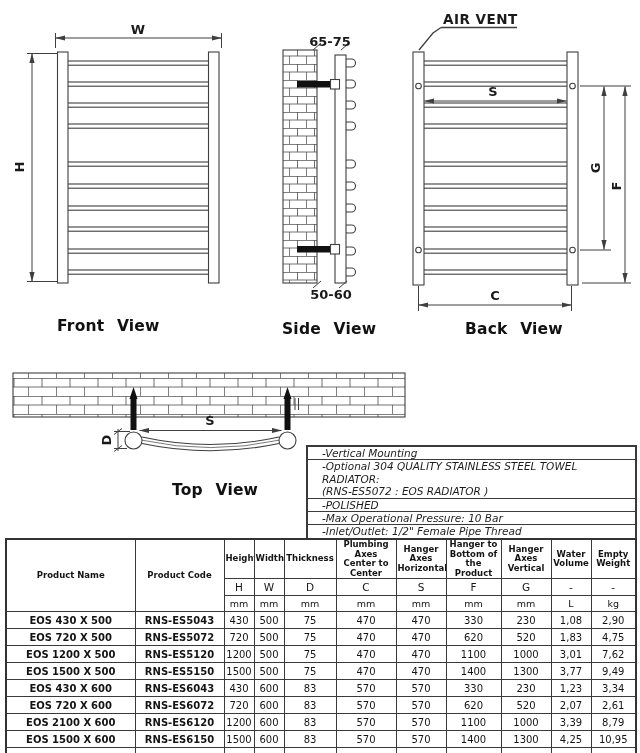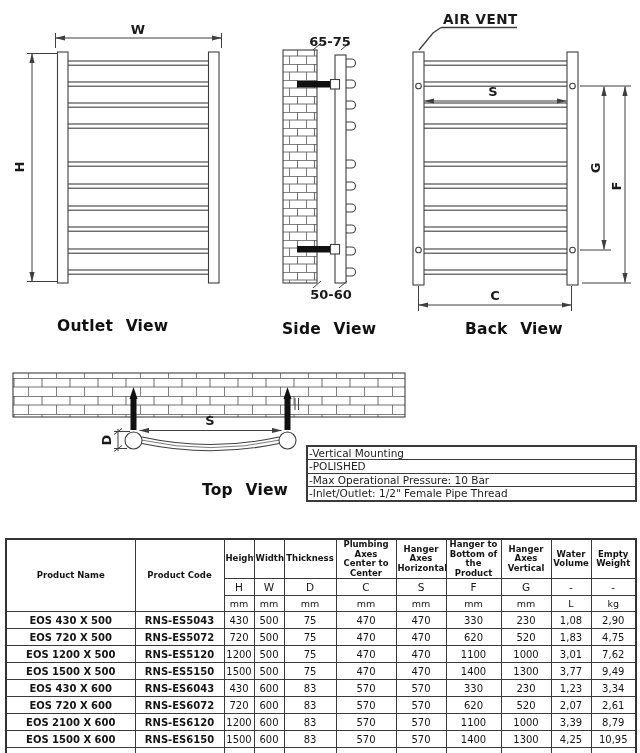--- a/index.html
+++ b/index.html
@@ -13,21 +13,21 @@
   .view-title{
     position:absolute;font-weight:bold;font-size:15.5px;color:#111;
     word-spacing:7px;letter-spacing:.2px;white-space:nowrap;
   }
   
   .notes{
     position:absolute;left:306px;top:445px;width:327px;
     border:2px solid #3a3a3a;background:#fff;
     font-size:10.5px;color:#1c1c1c;line-height:1.18;
   }
-  .note-row{border-bottom:1px solid #3a3a3a;padding:0 1px;white-space:pre-line;}
+  .note-row{border-bottom:1px solid #3a3a3a;padding:0 14px;white-space:pre-line;font-style:italic;}
   .note-row:last-child{border-bottom:none;}
   
   table.spec{
     position:absolute;left:5px;top:538px;width:630px;
     border-collapse:collapse;table-layout:fixed;background:#fff;
     border:2px solid #333;
   }
   table.spec th,table.spec td{
     border:1px solid #3a3a3a;text-align:center;vertical-align:middle;
     padding:0 1px;overflow:hidden;color:#141414;
@@ -207,27 +207,29 @@
       <line x1="114" y1="448.5" x2="127" y2="448.5"></line>
       <line x1="118" y1="429" x2="118" y2="451"></line>
       <line x1="114" y1="434.5" x2="122" y2="428.5"></line>
       <line x1="114" y1="451.5" x2="122" y2="445.5"></line>
     </g>
   </g>
   <text x="210" y="425" font-size="13" font-weight="600" text-anchor="middle">S</text>
   <text transform="rotate(-90 107 440)" x="107" y="444" font-size="13" font-weight="600" text-anchor="middle">D</text>
 </svg>
 
-<div class="view-title" style="left:57px;top:317px;">Outlet View</div>
+<div class="view-title" style="left:57px;top:317px;">Front View</div>
 <div class="view-title" style="left:282px;top:320px;">Side View</div>
 <div class="view-title" style="left:465px;top:320px;">Back View</div>
-<div class="view-title" style="left:172px;top:481px;margin-left:30px;">Top View</div>
+<div class="view-title" style="left:172px;top:481px;">Top View</div>
 
 <div class="notes">
   <div class="note-row">-Vertical Mounting</div>
+  <div class="note-row">-Optional 304 QUALITY STAINLESS STEEL TOWEL RADIATOR:
+(RNS-ES5072 : EOS RADIATOR )</div>
   <div class="note-row">-POLISHED</div>
   <div class="note-row">-Max Operational Pressure: 10 Bar</div>
   <div class="note-row">-Inlet/Outlet: 1/2" Female Pipe Thread</div>
 </div>
 
 <table class="spec">
   <colgroup>
     <col style="width:129px">
       <col style="width:89px">
       <col style="width:30px">

